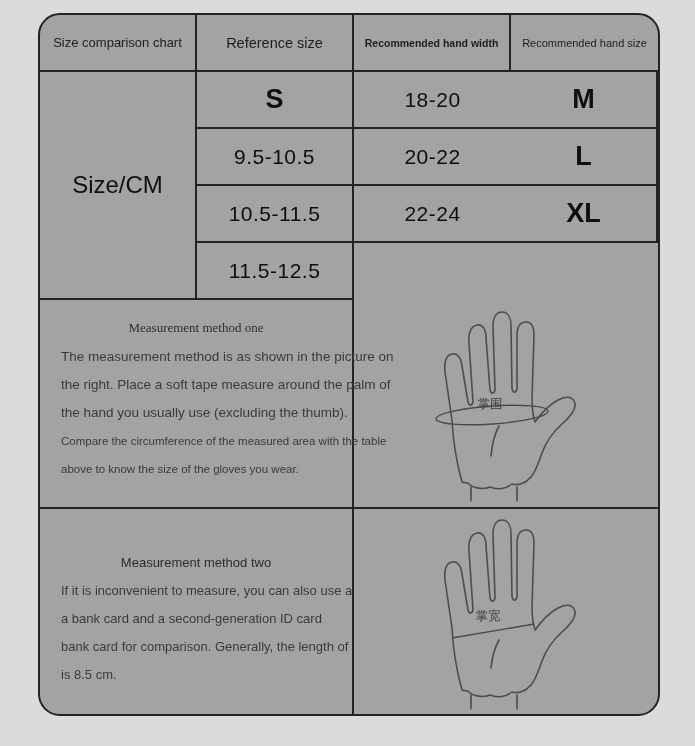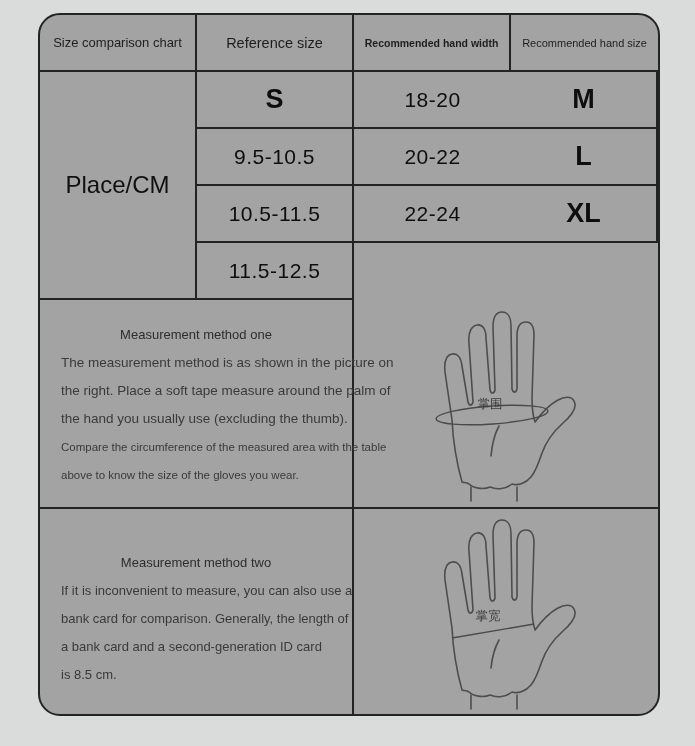--- a/index.html
+++ b/index.html
@@ -27,21 +27,21 @@
   .h2    { font-size:14.5px; }
   .h3    { font-size:10.5px;font-weight:bold; }
   .h4    { font-size:11px;  }
 
   .unit        { grid-row:2/6; grid-column:1; font-size:24px; color:#101010; }
   .size-letter { font-size:27px; font-weight:600; color:#0e0e0e; }
   .num         { font-size:21px; font-weight:500; color:#0e0e0e; letter-spacing:0.5px; }
 
   .m-text  { grid-column:1/3; flex-direction:column; align-items:stretch; justify-content:flex-start; }
   .m-title { text-align:center; font-size:13px; color:#2d2d2d; }
-  .m-one .m-title { margin-top:27px; }
+  .m-one .m-title { margin-top:20px;font-family:Liberation Serif, serif; }
   .m-two .m-title { margin-top:46px; }
   .m-lines { margin-top:7px; padding:0 8px 0 21px; }
   .m-line  { display:block; font-size:13.5px; line-height:28px; color:#3a3a3a; white-space:nowrap; }
   .m-one .m-lines .m-line:nth-child(4),
   .m-one .m-lines .m-line:nth-child(5) { font-size:11.5px; }
   .m-two .m-line { font-size:13px; }
 
   .m-hand { grid-column:3/5; }
   .hand-svg { margin-left:16px; }
   .hand-stroke { fill:none; stroke:#4d4d4d; stroke-width:1.6; stroke-linecap:round; stroke-linejoin:round; }
@@ -52,21 +52,21 @@
 <body>
 
 <div class="panel">
   <div class="grid">
 
     <div class="cell br bb hdr">Size comparison chart</div>
     <div class="cell br bb hdr h2">Reference size</div>
     <div class="cell br bb hdr h3">Recommended hand width</div>
     <div class="cell bb hdr h4">Recommended hand size</div>
 
-    <div class="cell br bb unit">Place/CM</div>
+    <div class="cell br bb unit">Size/CM</div>
 
     <div class="cell br bb size-letter">S</div>
     <div class="cell bb num">18-20</div>
 
     <div class="cell br bb size-letter">M</div>
     <div class="cell br bb num">9.5-10.5</div>
     <div class="cell bb num">20-22</div>
 
     <div class="cell br bb size-letter">L</div>
     <div class="cell br bb num">10.5-11.5</div>
@@ -126,22 +126,22 @@
           <ellipse class="tape-stroke" cx="78" cy="109" rx="56" ry="9"></ellipse>
         </g>
         <text class="palm-label" x="76" y="102" text-anchor="middle">掌围</text>
       </svg>
     </div>
 
     <div class="cell br m-text m-two">
       <div class="m-title">Measurement method two</div>
       <div class="m-lines">
         <span class="m-line">If it is inconvenient to measure, you can also use a</span>
+        <span class="m-line">a bank card and a second-generation ID card</span>
         <span class="m-line">bank card for comparison. Generally, the length of</span>
-        <span class="m-line">a bank card and a second-generation ID card</span>
         <span class="m-line">is 8.5 cm.</span>
       </div>
     </div>
 
     <div class="cell m-hand">
       <svg class="hand-svg" width="200" height="196" viewBox="0 0 200 196">
         <path class="hand-stroke" d="
           M 48 176
           C 43 158 39 134 38 114
           L 31 66

